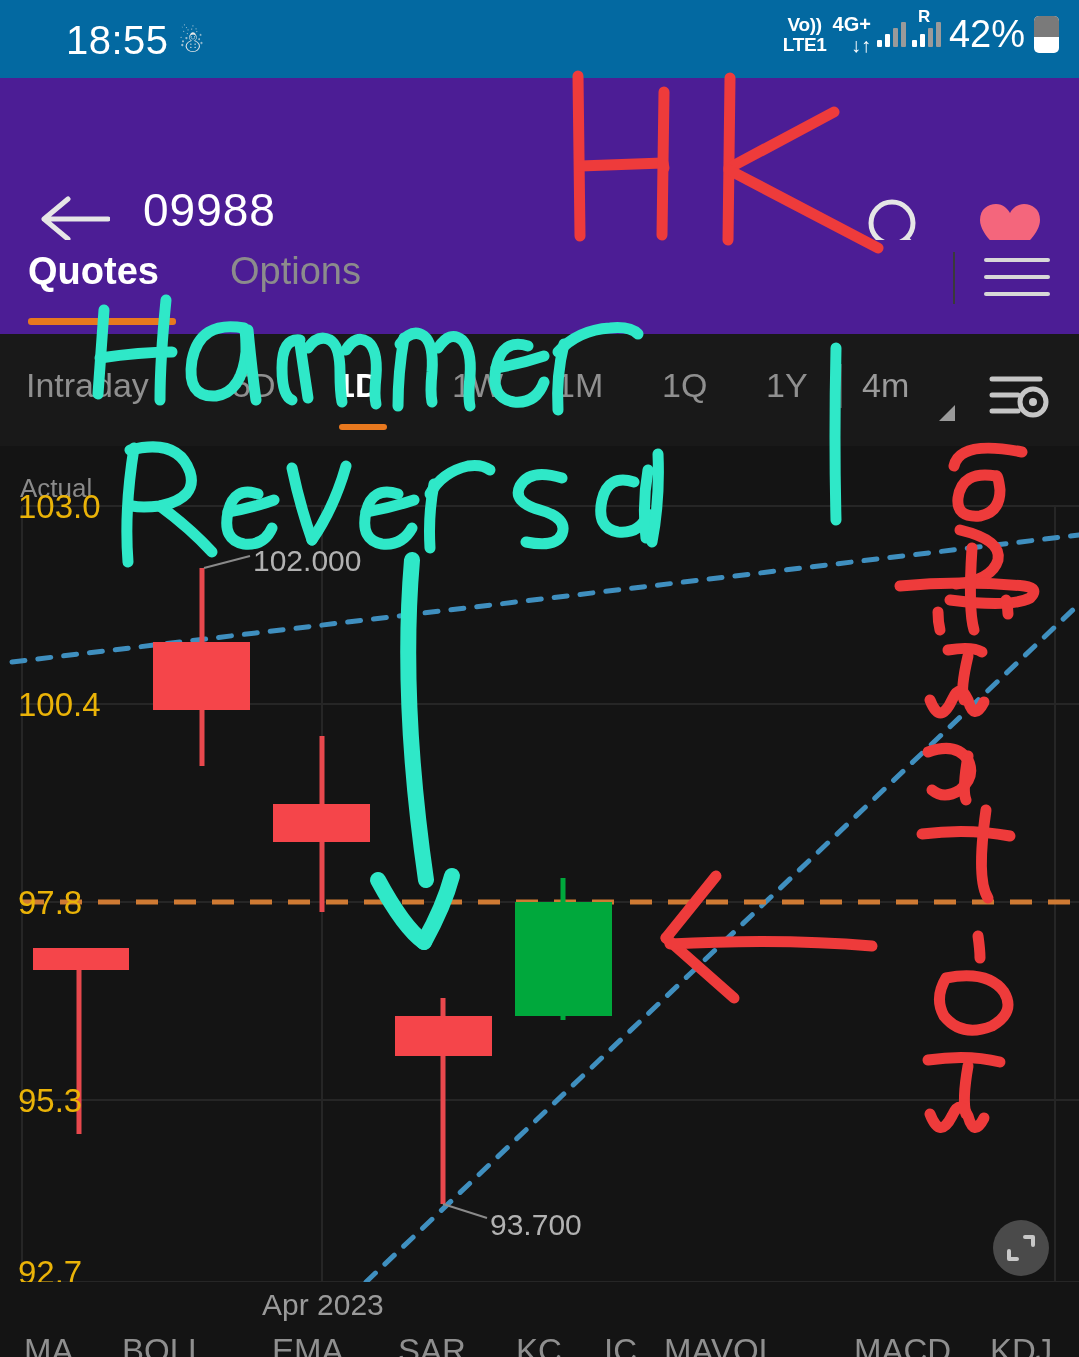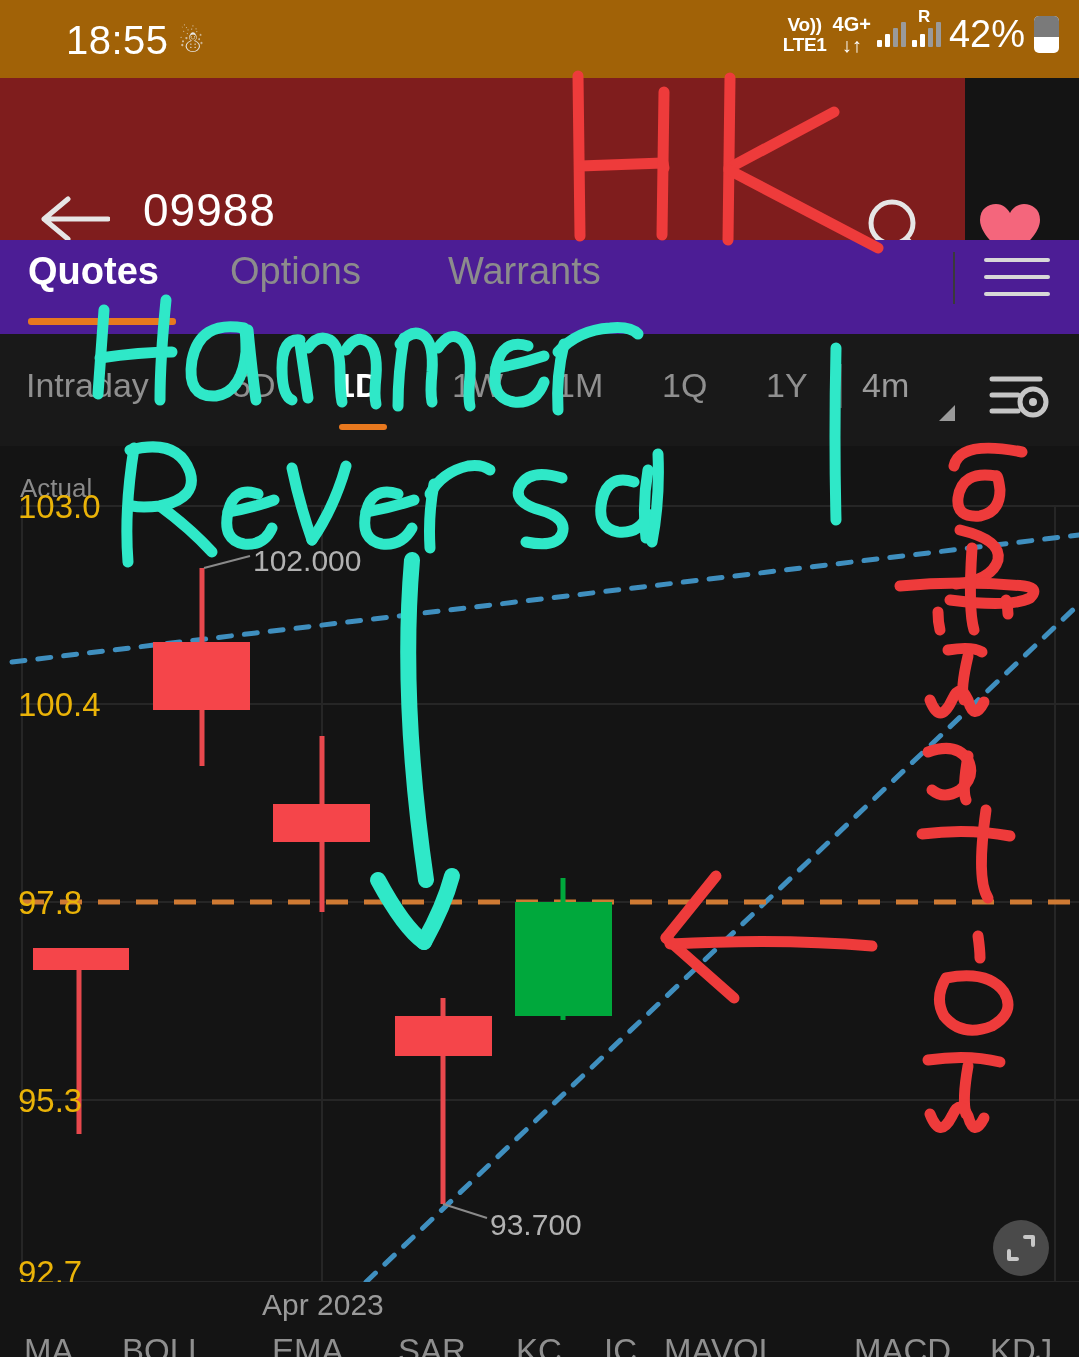--- a/index.html
+++ b/index.html
@@ -9,37 +9,37 @@
     font-family:"Liberation Sans", sans-serif;
     background:#141414;
     color:#fff;
     overflow:hidden;
     position:relative;
   }
 
   
   #status-bar{
     position:absolute; left:0; top:0; width:1079px; height:78px;
-    background:#a16207;
+    background:#0369a1;
   }
   #status-time{
     position:absolute; left:66px; top:18px;
     font-size:40px; font-weight:400; letter-spacing:0.5px; color:#fff;
   }
   #status-snow{
     position:absolute; left:178px; top:24px; font-size:30px; color:#e8e8e8;
   }
   #status-right{
     position:absolute; right:20px; top:12px; height:44px;
     display:flex; align-items:center; gap:6px;
   }
   .vo-block{ display:flex; flex-direction:column; align-items:center; line-height:1; }
   .vo-block .l1{ font-size:19px; font-weight:700; letter-spacing:-0.3px; }
   .vo-block .l2{ font-size:19px; font-weight:700; letter-spacing:-0.3px; margin-top:1px;}
-  .net-block{ display:flex; flex-direction:column; align-items:center; line-height:1; }
+  .net-block{ display:flex; flex-direction:column; align-items:flex-end; line-height:1; }
   .net-block .l1{ font-size:20px; font-weight:700; }
   .net-block .l2{ font-size:20px; font-weight:700; margin-top:1px;}
   .bars{ display:flex; align-items:flex-end; gap:3px; height:26px; }
   .bars i{ display:block; width:5px; background:#fff; border-radius:1px; }
   .bars i:nth-child(1){height:7px;}
   .bars i:nth-child(2){height:13px;}
   .bars i:nth-child(3){height:19px; background:#9a9a9a;}
   .bars i:nth-child(4){height:25px; background:#9a9a9a;}
   .roam{ position:relative; display:flex; align-items:flex-end; }
   .roam .rlabel{ position:absolute; top:-14px; left:6px; font-size:17px; font-weight:700; }
@@ -49,22 +49,22 @@
     position:relative; overflow:hidden; margin-left:3px;
   }
   .batt:before{
     content:""; position:absolute; left:7px; top:-4px; width:11px; height:6px;
     background:#fff; border-radius:2px;
   }
   .batt .fill{ position:absolute; left:0; top:0; width:100%; height:58%; background:#7a7a7a; }
 
   
   #header{
-    position:absolute; left:0; top:78px; width:965px; height:162px;
-    background:#7f1d1d;
+    position:absolute; left:0; top:78px; width:1079px; height:162px;
+    background:#4c1d95;
   }
   #back-button{
     position:absolute; left:40px; top:118px; width:70px; height:46px;
     cursor:pointer;
   }
   #back-button svg{ display:block; }
   #ticker-symbol{
     position:absolute; left:143px; top:105px;
     font-size:46px; font-weight:400; color:#fff; letter-spacing:1px;
   }
@@ -237,21 +237,20 @@
   <div id="fav-icon-btn">
     <svg width="66" height="58" viewBox="0 0 66 58">
       <path d="M33 55 C33 55 3 36 3 18 C3 7 11 2 19 2 C26 2 31 7 33 11 C35 7 40 2 47 2 C55 2 63 7 63 18 C63 36 33 55 33 55 Z" fill="#f4667c"></path>
     </svg>
   </div>
 </div>
 
 <div id="tabs">
   <div class="tab active" style="left:28px">Quotes</div>
   <div class="tab" style="left:230px">Options</div>
-  <div class="tab" style="left:448px">Warrants</div>
   <div id="tab-underline"></div>
   <div id="tab-divider"></div>
   <div id="menu-icon-btn">
     <div class="mline"></div>
       <div class="mline"></div>
       <div class="mline" style="margin-bottom:0"></div>
   </div>
 </div>
 
 <div id="timeframe-bar">

